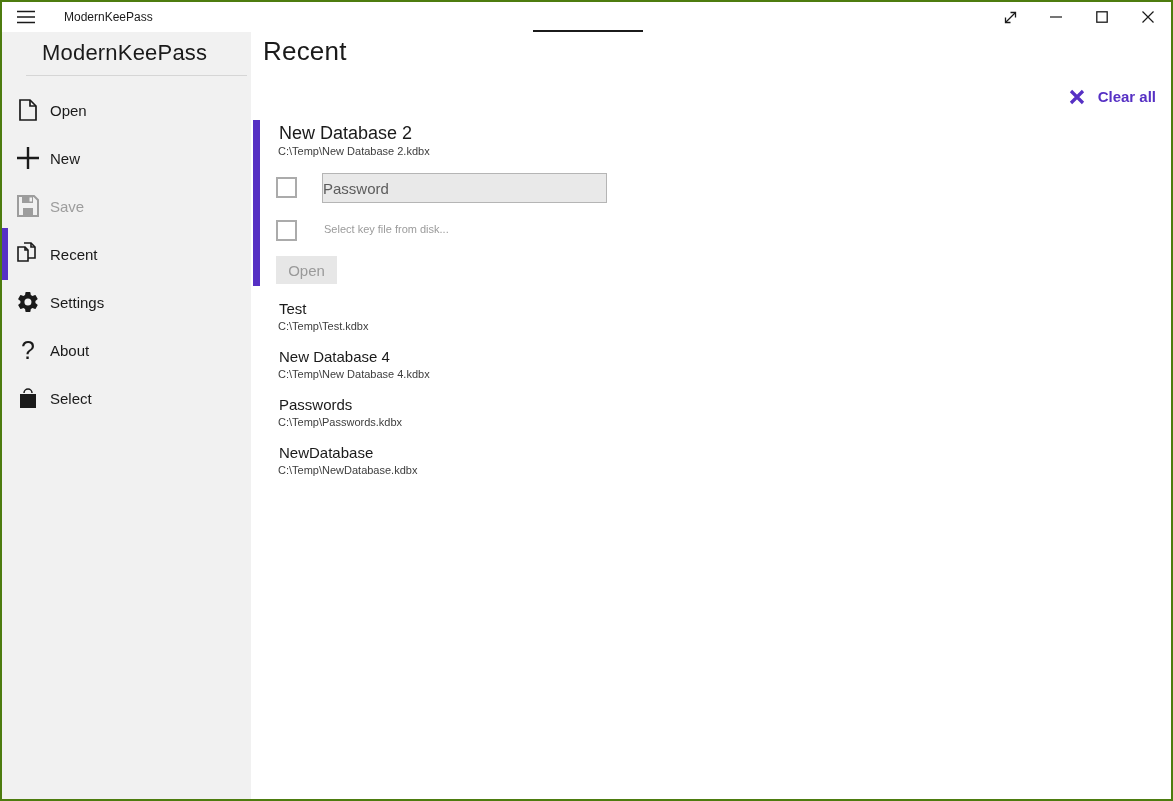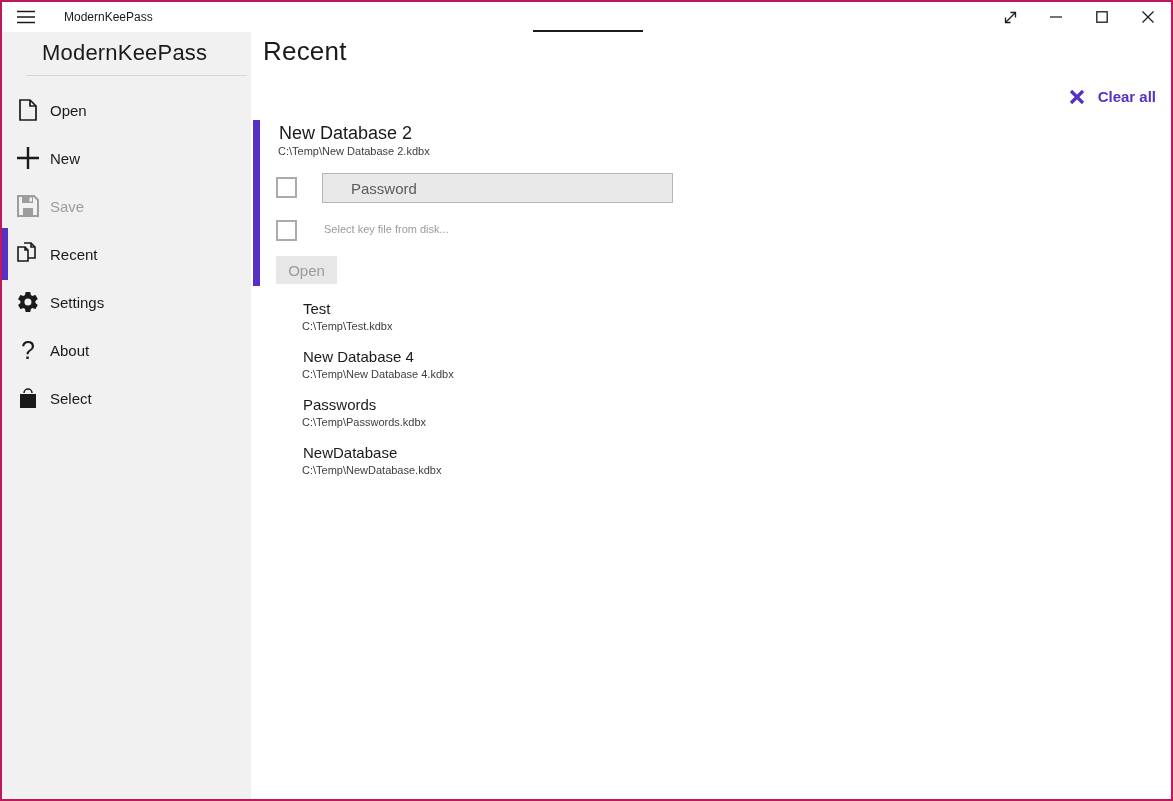--- a/index.html
+++ b/index.html
@@ -4,21 +4,21 @@
 <style>
   * { margin:0; padding:0; box-sizing:border-box; }
   html,body { width:1173px; height:801px; }
   body {
     font-family:"Liberation Sans","DejaVu Sans",sans-serif;
     background:#ffffff; color:#1a1a1a; overflow:hidden;
     -webkit-font-smoothing:antialiased;
   }
   .window {
     position:relative; width:1173px; height:801px;
-    border:2px solid #be185d; background:#ffffff;
+    border:2px solid #4d7c0f; background:#ffffff;
   }
   
   .titlebar {
     position:absolute; left:0; top:0; right:0; height:30px;
     background:#ffffff; display:flex; align-items:center;
   }
   .hamburger {
     width:48px; height:30px; display:flex; align-items:center; justify-content:center;
     cursor:pointer; background:transparent; border:none;
   }
@@ -80,38 +80,38 @@
   .accent-bar { position:absolute; left:2px; top:0; width:7px; height:166px; background:#5630c4; }
   .sel-name { position:absolute; left:28px; top:3px; font-size:18px; color:#1a1a1a; }
   .sel-path { position:absolute; left:27px; top:25px; font-size:11px; color:#3d3d3d; }
   .checkbox {
     position:absolute; width:21px; height:21px; border:2px solid #ababab;
     background:#ffffff; cursor:pointer;
   }
   .cb-password { left:25px; top:57px; }
   .cb-keyfile  { left:25px; top:100px; }
   .password-input {
-    position:absolute; left:71px; top:53px; width:351px; height:30px;
-    background:#e9e9e9; border:1px solid #b5b5b5; padding:0 28px;
+    position:absolute; left:71px; top:53px; width:285px; height:30px;
+    background:#e9e9e9; border:1px solid #b5b5b5; padding:0 0;
     font-size:15px; color:#1a1a1a;
     font-family:"Liberation Sans","DejaVu Sans",sans-serif;
   }
   .password-input::placeholder { color:#5c5c5c; opacity:1; }
   .keyfile-label {
     position:absolute; left:73px; top:103px; font-size:11px; color:#9b9b9b;
     cursor:pointer;
   }
   .open-btn {
     position:absolute; left:25px; top:136px; width:61px; height:28px;
     background:#e7e7e7; border:none; color:#9a9a9a; font-size:15px;
     font-family:"Liberation Sans","DejaVu Sans",sans-serif; cursor:pointer;
   }
   
   .recent-list { position:absolute; left:28px; top:268px; width:640px; }
-  .recent-item { height:48px; cursor:pointer;margin-left:24px; }
+  .recent-item { height:48px; cursor:pointer; }
   .item-name { font-size:15px; line-height:18px; color:#1a1a1a; }
   .item-path { font-size:11px; line-height:13px; margin-top:2px; margin-left:-1px; color:#3d3d3d; }
   svg { display:block; }
 </style>
 </head>
 <body>
 
 <div class="window">
 
   <div class="titlebar">

